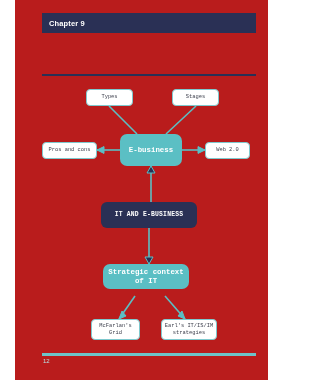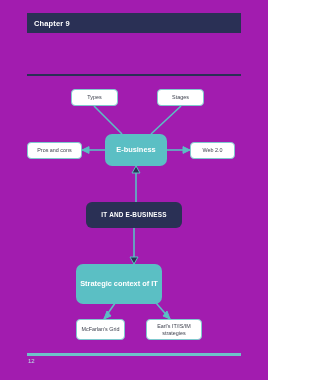--- a/index.html
+++ b/index.html
@@ -10,21 +10,22 @@
   body {
     width: 268px;
     height: 380px;
     font-family: "Liberation Sans", sans-serif;
     overflow: hidden;
     position: relative;
   }
   .page {
     position: absolute;
     inset: 0;
-    background: #a21caf;
+    background: #b91c1c;
+    margin-left: 15px;
   }
 
   
   .chapter-bar {
     position: absolute;
     left: 27px;
     top: 13px;
     width: 214px;
     height: 20px;
     background: #2a3055;
@@ -86,20 +87,21 @@
     top: 0;
   }
   .node {
     position: absolute;
     box-sizing: border-box;
     display: flex;
     align-items: center;
     justify-content: center;
     text-align: center;
     line-height: 1.15;
+    font-family: Liberation Mono, monospace;
   }
   .node-outline {
     background: #ffffff;
     border: 1px solid #7fc9ce;
     border-radius: 4px;
     color: #3c3f4c;
     font-size: 5.4px;
   }
   .node-teal {
     background: #5bbfc4;
@@ -117,21 +119,21 @@
     letter-spacing: 0.2px;
   }
 
   
   #node-types        { left: 71px;  top: 9px;   width: 47px; height: 17px; }
   #node-stages       { left: 157px; top: 9px;   width: 47px; height: 17px; }
   #node-pros         { left: 27px;  top: 62px;  width: 55px; height: 17px; }
   #node-web20        { left: 190px; top: 62px;  width: 45px; height: 17px; }
   #node-ebusiness    { left: 105px; top: 54px;  width: 62px; height: 32px; }
   #node-it-ebusiness { left: 86px;  top: 122px; width: 96px; height: 26px; }
-  #node-strategic    { left: 76px;  top: 184px; width: 86px; height: 40px; }
+  #node-strategic    { left: 88px;  top: 184px; width: 86px; height: 25px; }
   #node-mcfarlan     { left: 76px;  top: 239px; width: 49px; height: 21px; }
   #node-earl         { left: 146px; top: 239px; width: 56px; height: 21px; }
 
   
   .footer-rule {
     position: absolute;
     left: 27px;
     top: 353px;
     width: 214px;
     height: 2.5px;

